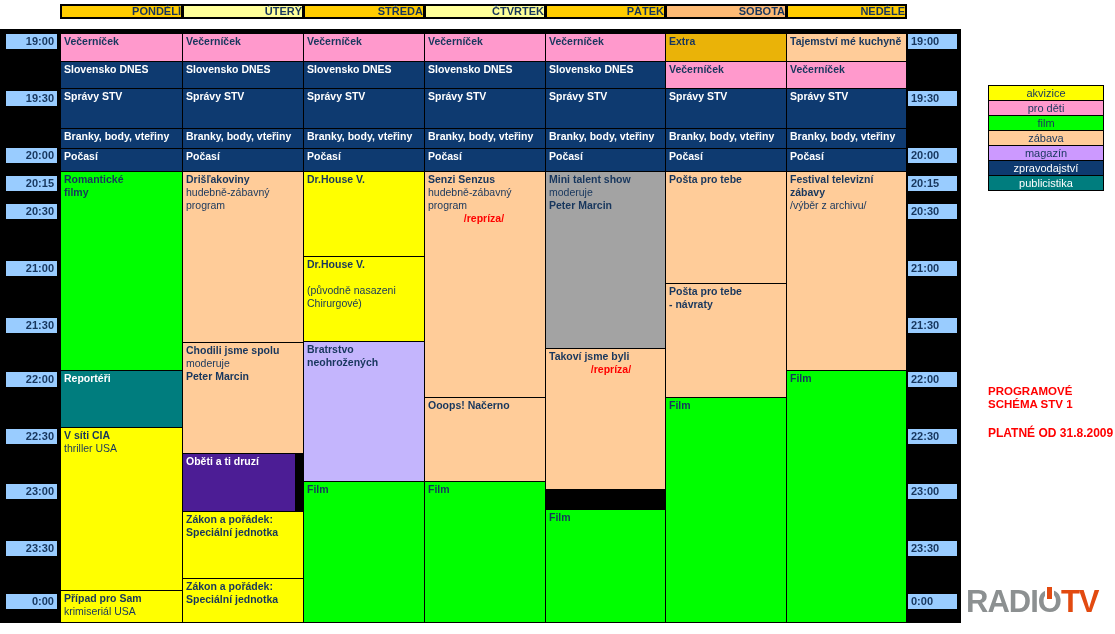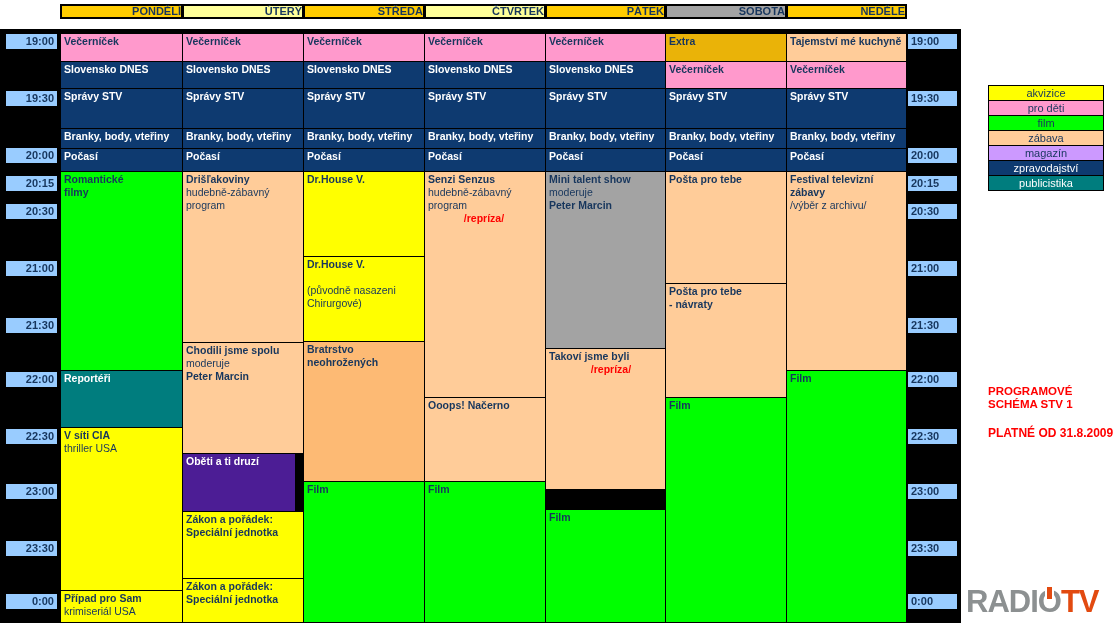--- a/index.html
+++ b/index.html
@@ -44,21 +44,21 @@
 <body>
 
 <div id="grid-bg"></div>
 
 <div id="hdr">
     <div class="day-header" style="left: 60px; width: 123px; background: rgb(255, 204, 0);">PONDĚLÍ</div>
     <div class="day-header" style="left: 182px; width: 122px; background: rgb(255, 255, 153);">ÚTERÝ</div>
     <div class="day-header" style="left: 303px; width: 122px; background: rgb(255, 204, 0);">STŘEDA</div>
     <div class="day-header" style="left: 424px; width: 122px; background: rgb(255, 255, 153);">ČTVRTEK</div>
     <div class="day-header" style="left: 545px; width: 121px; background: rgb(255, 204, 0);">PÁTEK</div>
-    <div class="day-header" style="left: 665px; width: 122px; background: #a3a3a3;">SOBOTA</div>
+    <div class="day-header" style="left: 665px; width: 122px; background: #fdba74;">SOBOTA</div>
     <div class="day-header" style="left: 786px; width: 121px; background: rgb(255, 204, 0);">NEDĚLE</div>
   </div>
 <div id="cols">
     <div class="block" style="left: 60px; top: 33px; width: 123px; height: 29px; background: rgb(255, 153, 204); color: rgb(23, 54, 93);">
       <div class="b-title">Večerníček</div>
     </div>
     <div class="block" style="left: 60px; top: 61px; width: 123px; height: 28px; background: rgb(14, 58, 112); color: rgb(255, 255, 255);">
       <div class="b-title">Slovensko DNES</div>
     </div>
     <div class="block" style="left: 60px; top: 88px; width: 123px; height: 41px; background: rgb(14, 58, 112); color: rgb(255, 255, 255);">
@@ -136,21 +136,21 @@
       <div class="b-title">Počasí</div>
     </div>
     <div class="block" style="left: 303px; top: 171px; width: 122px; height: 86px; background: rgb(255, 255, 0); color: rgb(23, 54, 93);">
       <div class="b-title">Dr.House V.</div>
     </div>
     <div class="block" style="left: 303px; top: 256px; width: 122px; height: 86px; background: rgb(255, 255, 0); color: rgb(23, 54, 93);">
       <div class="b-title">Dr.House V.</div>
       <div class="b-sub">
 (původně nasazeni Chirurgové)</div>
     </div>
-    <div class="block" style="left: 303px; top: 341px; width: 122px; height: 141px; background: #fdba74; color: rgb(23, 54, 93);">
+    <div class="block" style="left: 303px; top: 341px; width: 122px; height: 141px; background: #c4b5fd; color: rgb(23, 54, 93);">
       <div class="b-title">Bratrstvo neohrožených</div>
     </div>
     <div class="block" style="left: 303px; top: 481px; width: 122px; height: 142px; background: rgb(0, 255, 0); color: rgb(23, 54, 93);">
       <div class="b-title">Film</div>
     </div>
     <div class="block" style="left: 424px; top: 33px; width: 122px; height: 29px; background: rgb(255, 153, 204); color: rgb(23, 54, 93);">
       <div class="b-title">Večerníček</div>
     </div>
     <div class="block" style="left: 424px; top: 61px; width: 122px; height: 28px; background: rgb(14, 58, 112); color: rgb(255, 255, 255);">
       <div class="b-title">Slovensko DNES</div>

